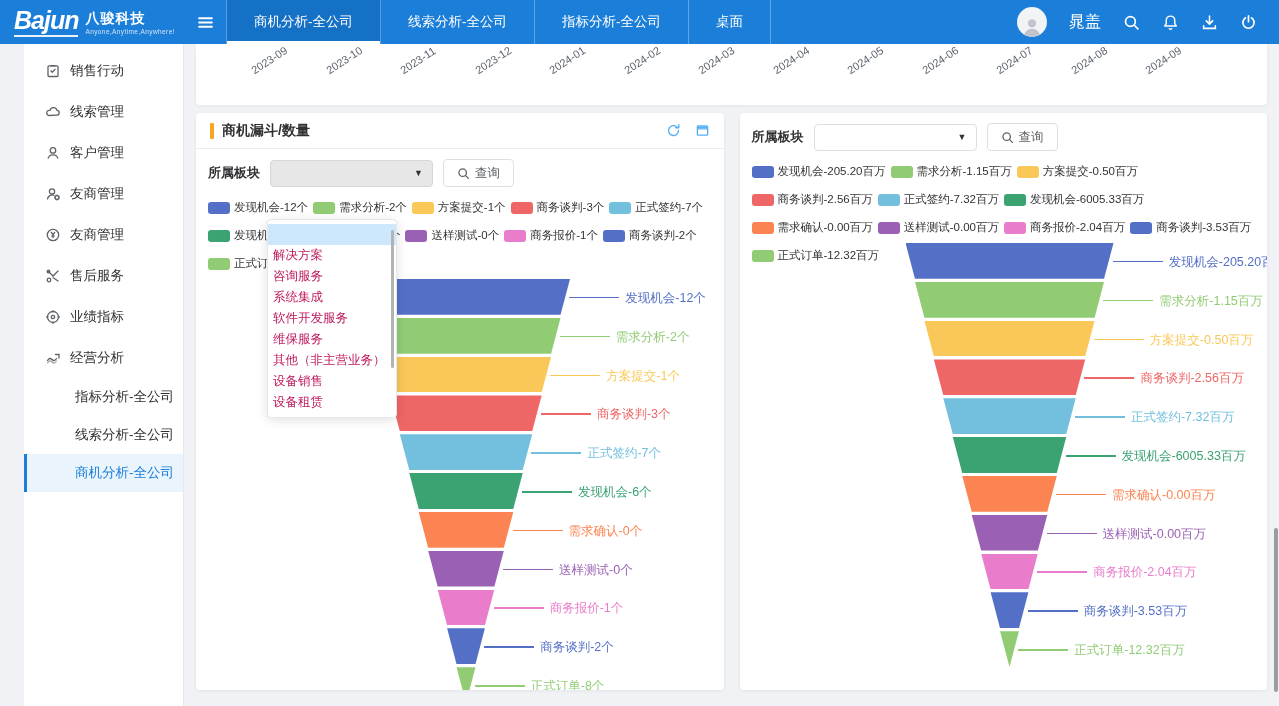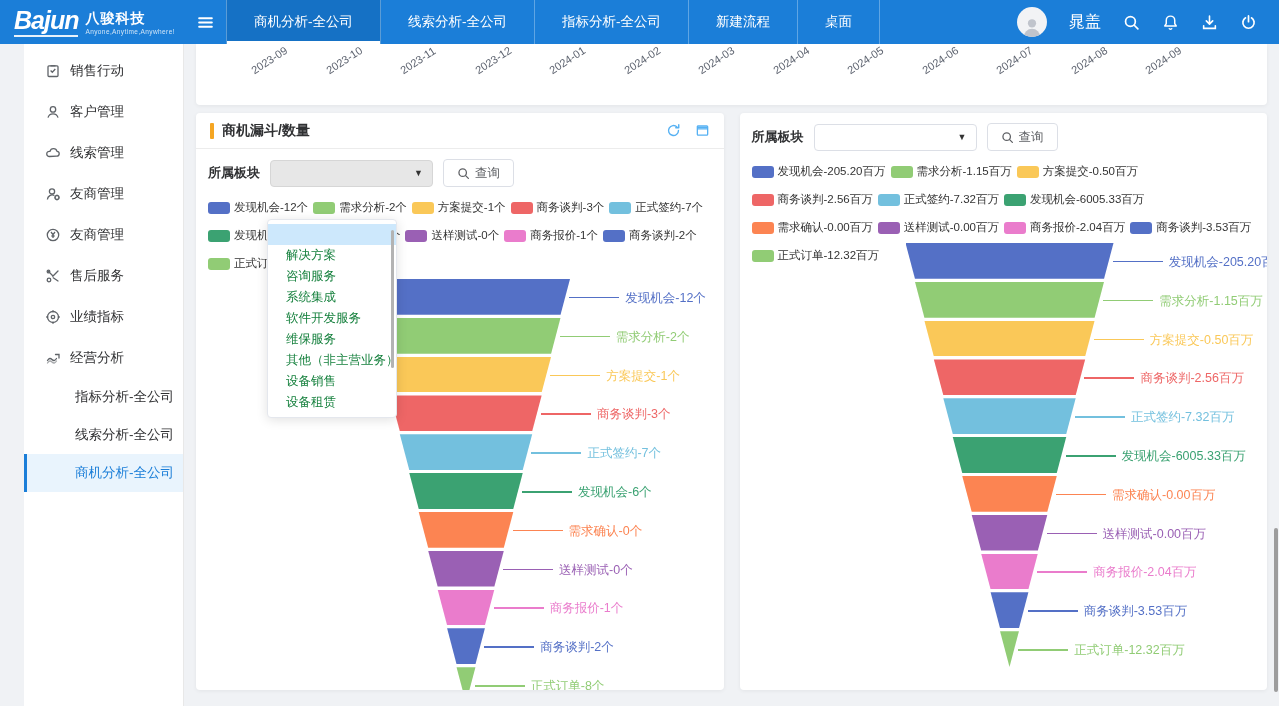--- a/index.html
+++ b/index.html
@@ -61,21 +61,21 @@
   .legend-item { display:flex; align-items:center; gap:4px; cursor:pointer; }
   .legend-swatch { width:22px; height:12px; border-radius:3px; flex:none; }
   .legend-text { font-size:11.5px; color:#333; white-space:nowrap; }
   .funnel-wrap { position:absolute; left:12px; right:12px; top:130px; height:424px; z-index:3; }
   .funnel-seg { position:absolute; cursor:pointer; }
   .funnel-line { position:absolute; height:1.5px; }
   .funnel-label { position:absolute; transform:translateY(-50%); font-size:12.5px; white-space:nowrap; }
 
   
   .dropdown { position:absolute; left:71px; top:70px; width:130px; background:#fff; border:1px solid #e4e7ed; border-radius:4px; box-shadow:0 2px 12px rgba(0,0,0,.12); z-index:100; padding:4px 0; }
-  .dd-option { height:21px; line-height:21px; padding:0 18px; font-size:12.5px; color:#15803d; cursor:pointer; white-space:nowrap; }
+  .dd-option { height:21px; line-height:21px; padding:0 5px; font-size:12.5px; color:#be185d; cursor:pointer; white-space:nowrap; }
   .dd-option.selected { background:#cde8fc; }
   .dd-scroll { position:absolute; right:2px; top:10px; width:3px; height:138px; background:#b3b3b3; border-radius:2px; cursor:pointer; }
 
   .page-scroll-thumb { position:absolute; right:1px; top:528px; width:4px; height:164px; background:#9d9d9d; border-radius:2px; z-index:300; cursor:pointer; }
 </style>
 </head>
 <body>
 
 <header class="topbar">
   <div class="logo">
@@ -95,23 +95,20 @@
         <span>商机分析-全公司</span>
         <div class="underline"></div>
       </div>
       <div class="tab">
         <span>线索分析-全公司</span>
       </div>
       <div class="tab">
         <span>指标分析-全公司</span>
       </div>
       <div class="tab">
-        <span>新建流程</span>
-      </div>
-      <div class="tab">
         <span>桌面</span>
       </div>
     </nav>
   <div class="topbar-right">
     <div class="avatar">
         <svg viewBox="0 0 16 16" fill="#c0c4cc">
           <circle cx="8" cy="6" r="3"></circle>
           <path d="M2 16a6 6 0 0 1 12 0z"></path>
         </svg>
       </div>
@@ -153,33 +150,33 @@
             <rect x="3" y="2.8" width="10" height="10.7" rx="1"></rect>
             <path d="M5.5 2.8h5"></path>
             <path d="M5.6 7.5l1.7 1.7 3-3.2"></path>
           </svg>
         </span>
         <span>销售行动</span>
       </div>
       <div class="side-item">
         <span style="display: inline-flex;">
           <svg viewBox="0 0 16 16" fill="none" stroke="currentColor" stroke-width="1.3">
+            <path d="M4.6 11.5a2.6 2.6 0 1 1 .4-5.1 3.6 3.6 0 0 1 7-.1 2.4 2.4 0 0 1-.4 4.8z" stroke-linejoin="round"></path>
+          </svg>
+        </span>
+        <span>线索管理</span>
+      </div>
+      <div class="side-item">
+        <span style="display: inline-flex;">
+          <svg viewBox="0 0 16 16" fill="none" stroke="currentColor" stroke-width="1.3">
             <circle cx="8" cy="5.4" r="2.7"></circle>
             <path d="M3 13.6a5.2 5.2 0 0 1 10 0"></path>
           </svg>
         </span>
         <span>客户管理</span>
-      </div>
-      <div class="side-item">
-        <span style="display: inline-flex;">
-          <svg viewBox="0 0 16 16" fill="none" stroke="currentColor" stroke-width="1.3">
-            <path d="M4.6 11.5a2.6 2.6 0 1 1 .4-5.1 3.6 3.6 0 0 1 7-.1 2.4 2.4 0 0 1-.4 4.8z" stroke-linejoin="round"></path>
-          </svg>
-        </span>
-        <span>线索管理</span>
       </div>
       <div class="side-item">
         <span style="display: inline-flex;">
           <svg viewBox="0 0 16 16" fill="none" stroke="currentColor" stroke-width="1.3">
             <circle cx="7" cy="5.4" r="2.6"></circle>
             <path d="M2.4 13.5a4.8 4.8 0 0 1 7-4"></path>
             <circle cx="12" cy="11.5" r="2"></circle>
             <path d="M12 8.8v1M12 13.2v1M9.6 11.5h1M13.4 11.5h1"></path>
           </svg>
         </span>

